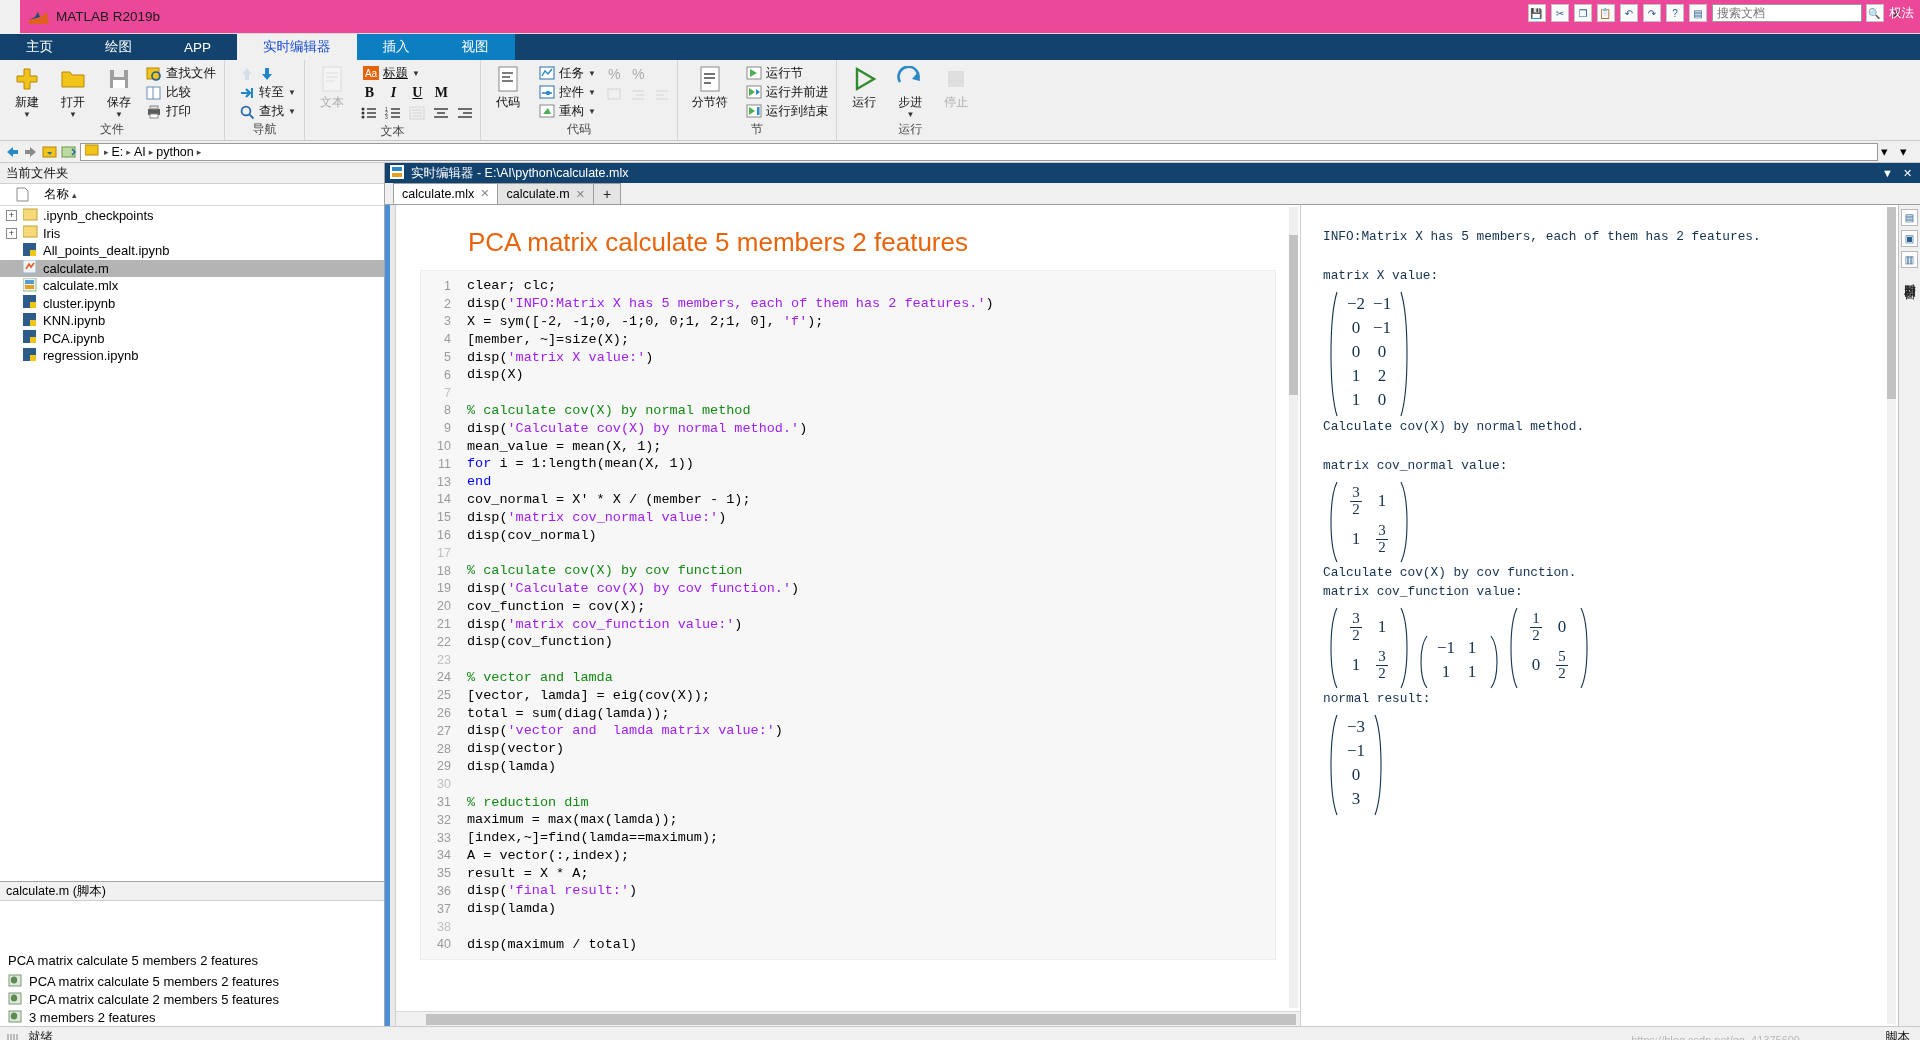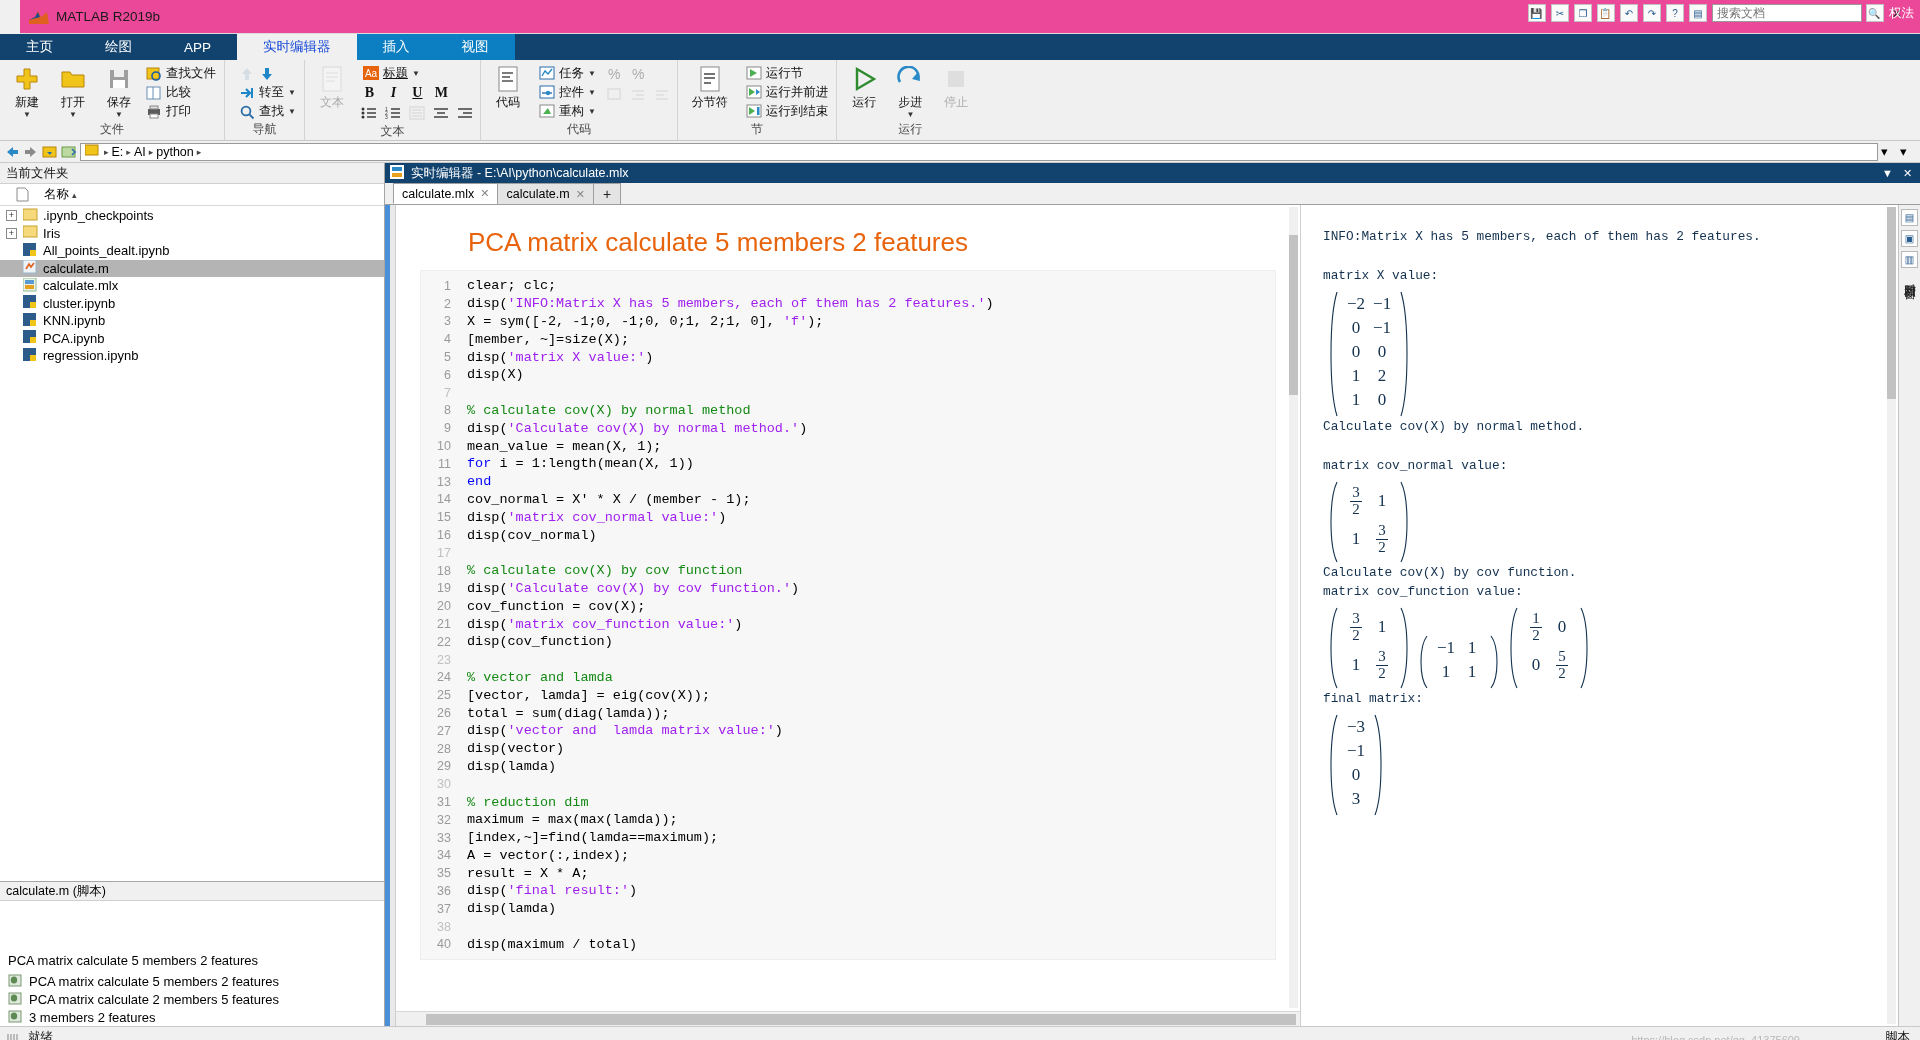--- a/index.html
+++ b/index.html
@@ -943,21 +943,21 @@
                       <span class="den">2</span>
                     </span>
                   </span>
                 </span>
               </span>
               <span class="paren">
                 <svg width="13" height="84">
                   <path d="M1 2 C9 18.48, 9 65.52, 1 82" fill="none" stroke="#14324f" stroke-width="1.1"></path>
                 </svg>
               </span>
-            </div><div class="oline">final matrix:</div><div class="matrix">
+            </div><div class="oline">normal result:</div><div class="matrix">
               <span class="paren">
                 <svg width="13" height="104">
                   <path d="M12 2 C4 22.88, 4 81.12, 12 102" fill="none" stroke="#14324f" stroke-width="1.1"></path>
                 </svg>
               </span>
               <span class="mrows">
                 <span class="mrow">
                   <span class="mcell" style="height: 24px;">−3</span>
                 </span>
                 <span class="mrow">

